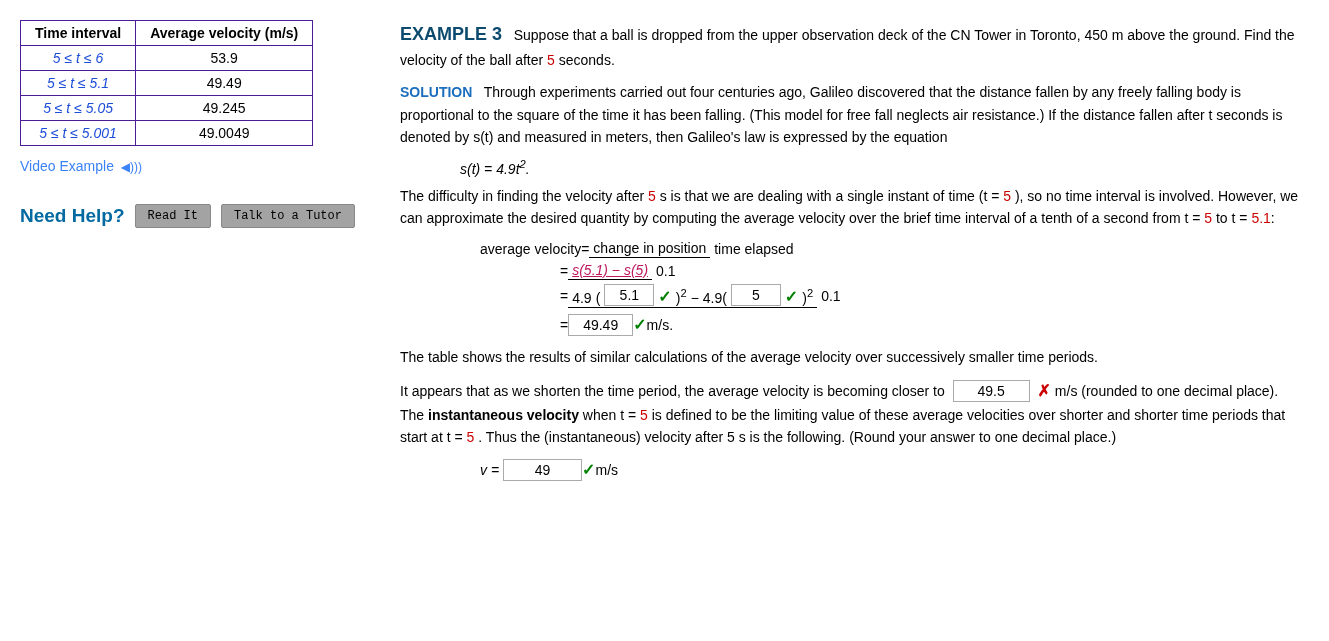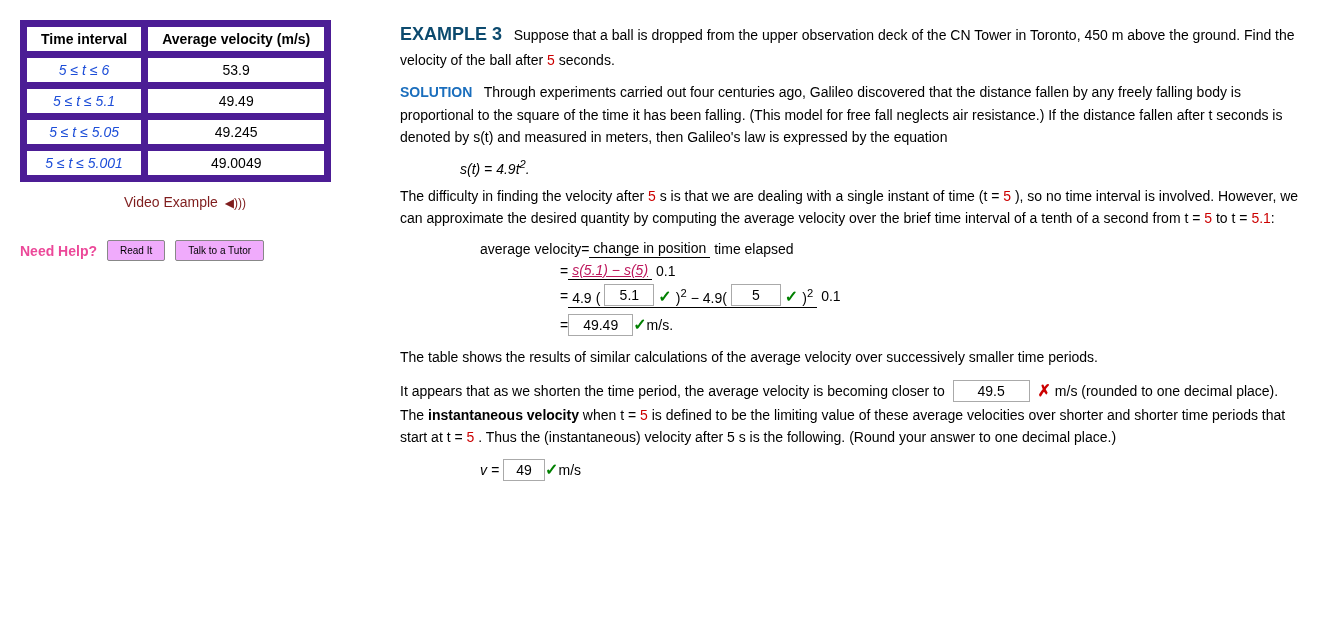--- a/index.html
+++ b/index.html
@@ -21,41 +21,41 @@
     }
     .right-panel {
       flex: 1;
     }
     
     .data-table {
       border-collapse: collapse;
       margin-bottom: 12px;
     }
     .data-table th, .data-table td {
-      border: 7px solid #4c1d95;
+      border: 1px solid #4c1d95;
       padding: 4px 14px;
       text-align: center;
       font-size: 14px;
     }
     .data-table th {
       font-weight: bold;
     }
     .data-table td.red-text {
       color: #1d4ed8;
       font-style: italic;
     }
     .data-table td.black-text {
       color: #000;
     }
     .video-example-link {
-      color: #7f1d1d;
+      color: #3b82f6;
       text-decoration: none;
       font-size: 14px;
       display: block;
-      text-align: center;
+      text-align: left;
       margin-right: 10px;
       margin-top: 6px;
       cursor: pointer;
     }
     .video-icon {
       display: inline-block;
       margin-left: 3px;
       font-size: 12px;
     }
     
@@ -123,31 +123,32 @@
       vertical-align: super;
       font-size: 0.8em;
     }
     .need-help-bar {
       margin-top: 30px;
       display: flex;
       align-items: center;
       gap: 10px;
     }
     .need-help-label {
-      color: #ec4899;
-      font-weight: bold;
-      font-size: 14px;
+      color: #0369a1;
+      font-weight: bold;
+      font-size: 19px;
     }
     .help-btn {
       padding: 4px 12px;
       border: 1px solid #888;
-      background: #f0abfc;
+      background: #a3a3a3;
       cursor: pointer;
-      font-size: 10px;
+      font-size: 12px;
       border-radius: 2px;
+      font-family: Liberation Mono, monospace;
     }
     .avg-velocity-label {
       white-space: nowrap;
     }
     .math-line {
       display: flex;
       align-items: center;
       gap: 0;
       margin-bottom: 4px;
     }
@@ -288,19 +289,19 @@
       <strong>instantaneous velocity</strong>
       <span>when t =</span>
       <span class="highlight-red">5</span>
       <span>is defined to be the limiting value of these average velocities over shorter and shorter time periods that start at t =</span>
       <span class="highlight-red">5</span>
       <span>. Thus the (instantaneous) velocity after 5 s is the following. (Round your answer to one decimal place.)</span>
     </p>
 
     <div class="math-line" style="margin-left: 80px; margin-bottom: 10px;">
       <em>v =</em>
-      <input class="input-box" value="49" style="width: 42px; margin-left: 4px;">
+      <input class="input-box" value="49" style="width: 79px; margin-left: 4px;">
       <span class="check-mark">✓</span>
       <span>m/s</span>
     </div>
 
   </div>
 </div>
 
 </body></html>

